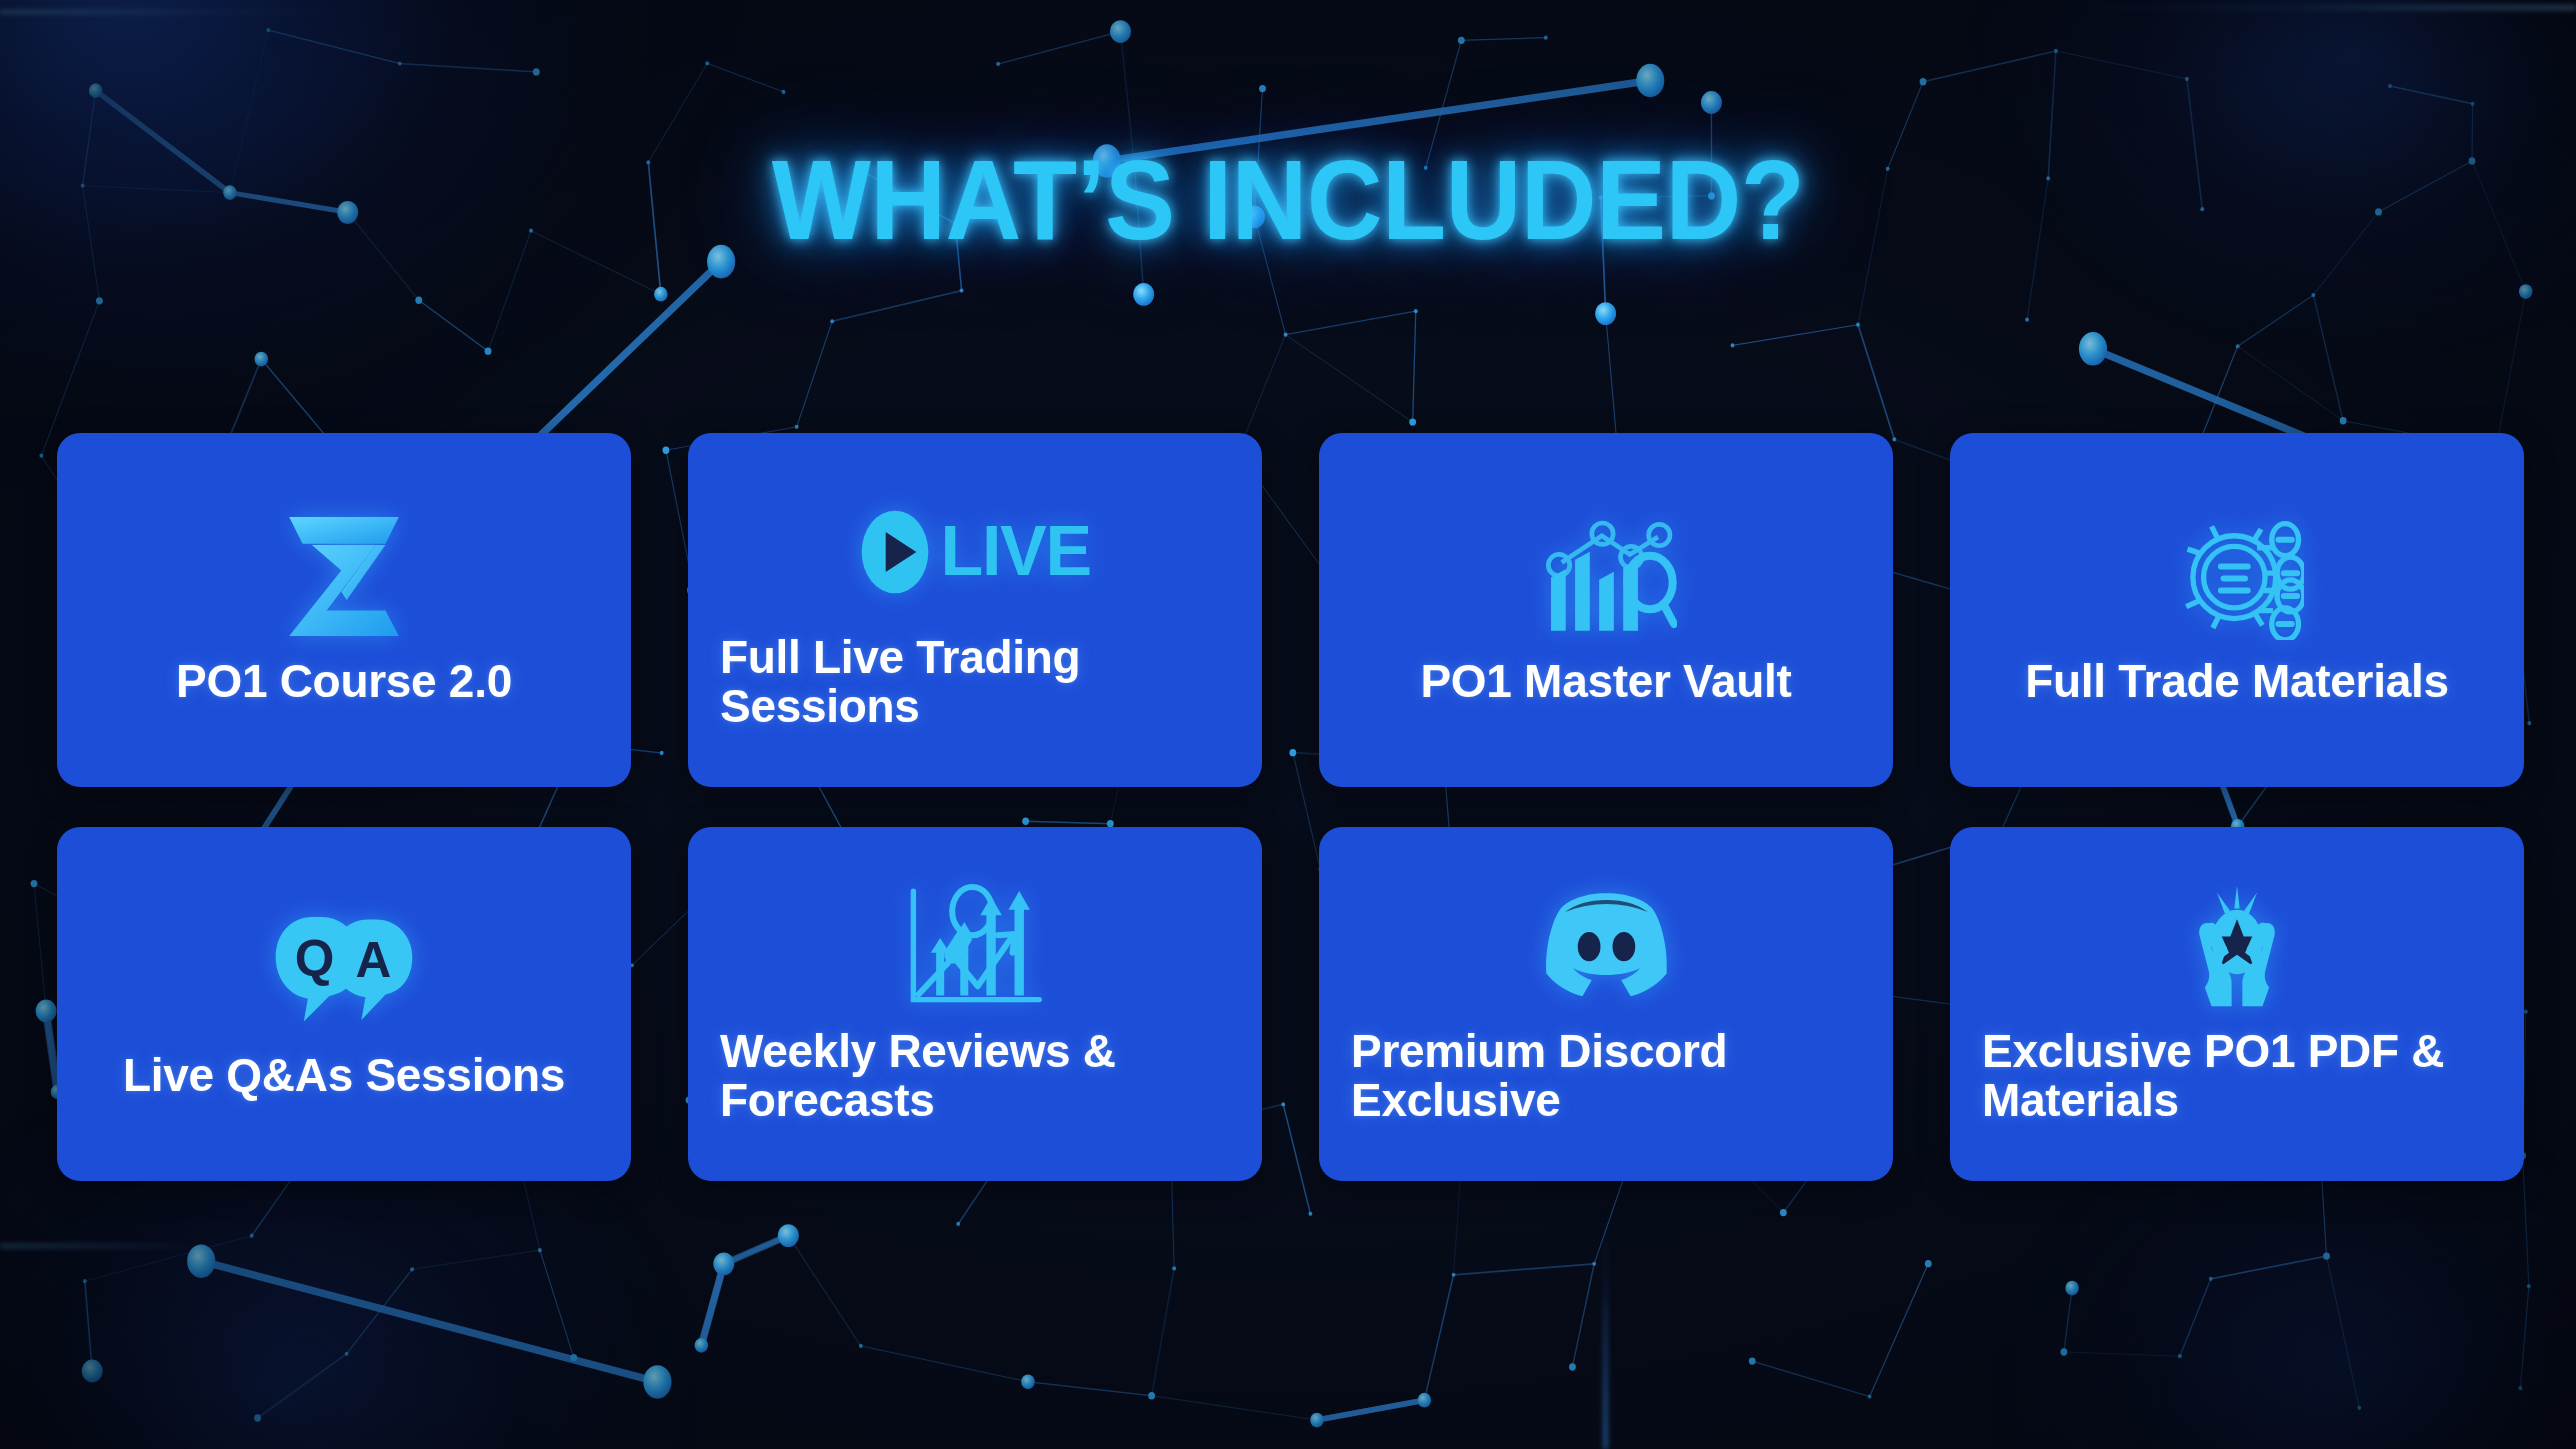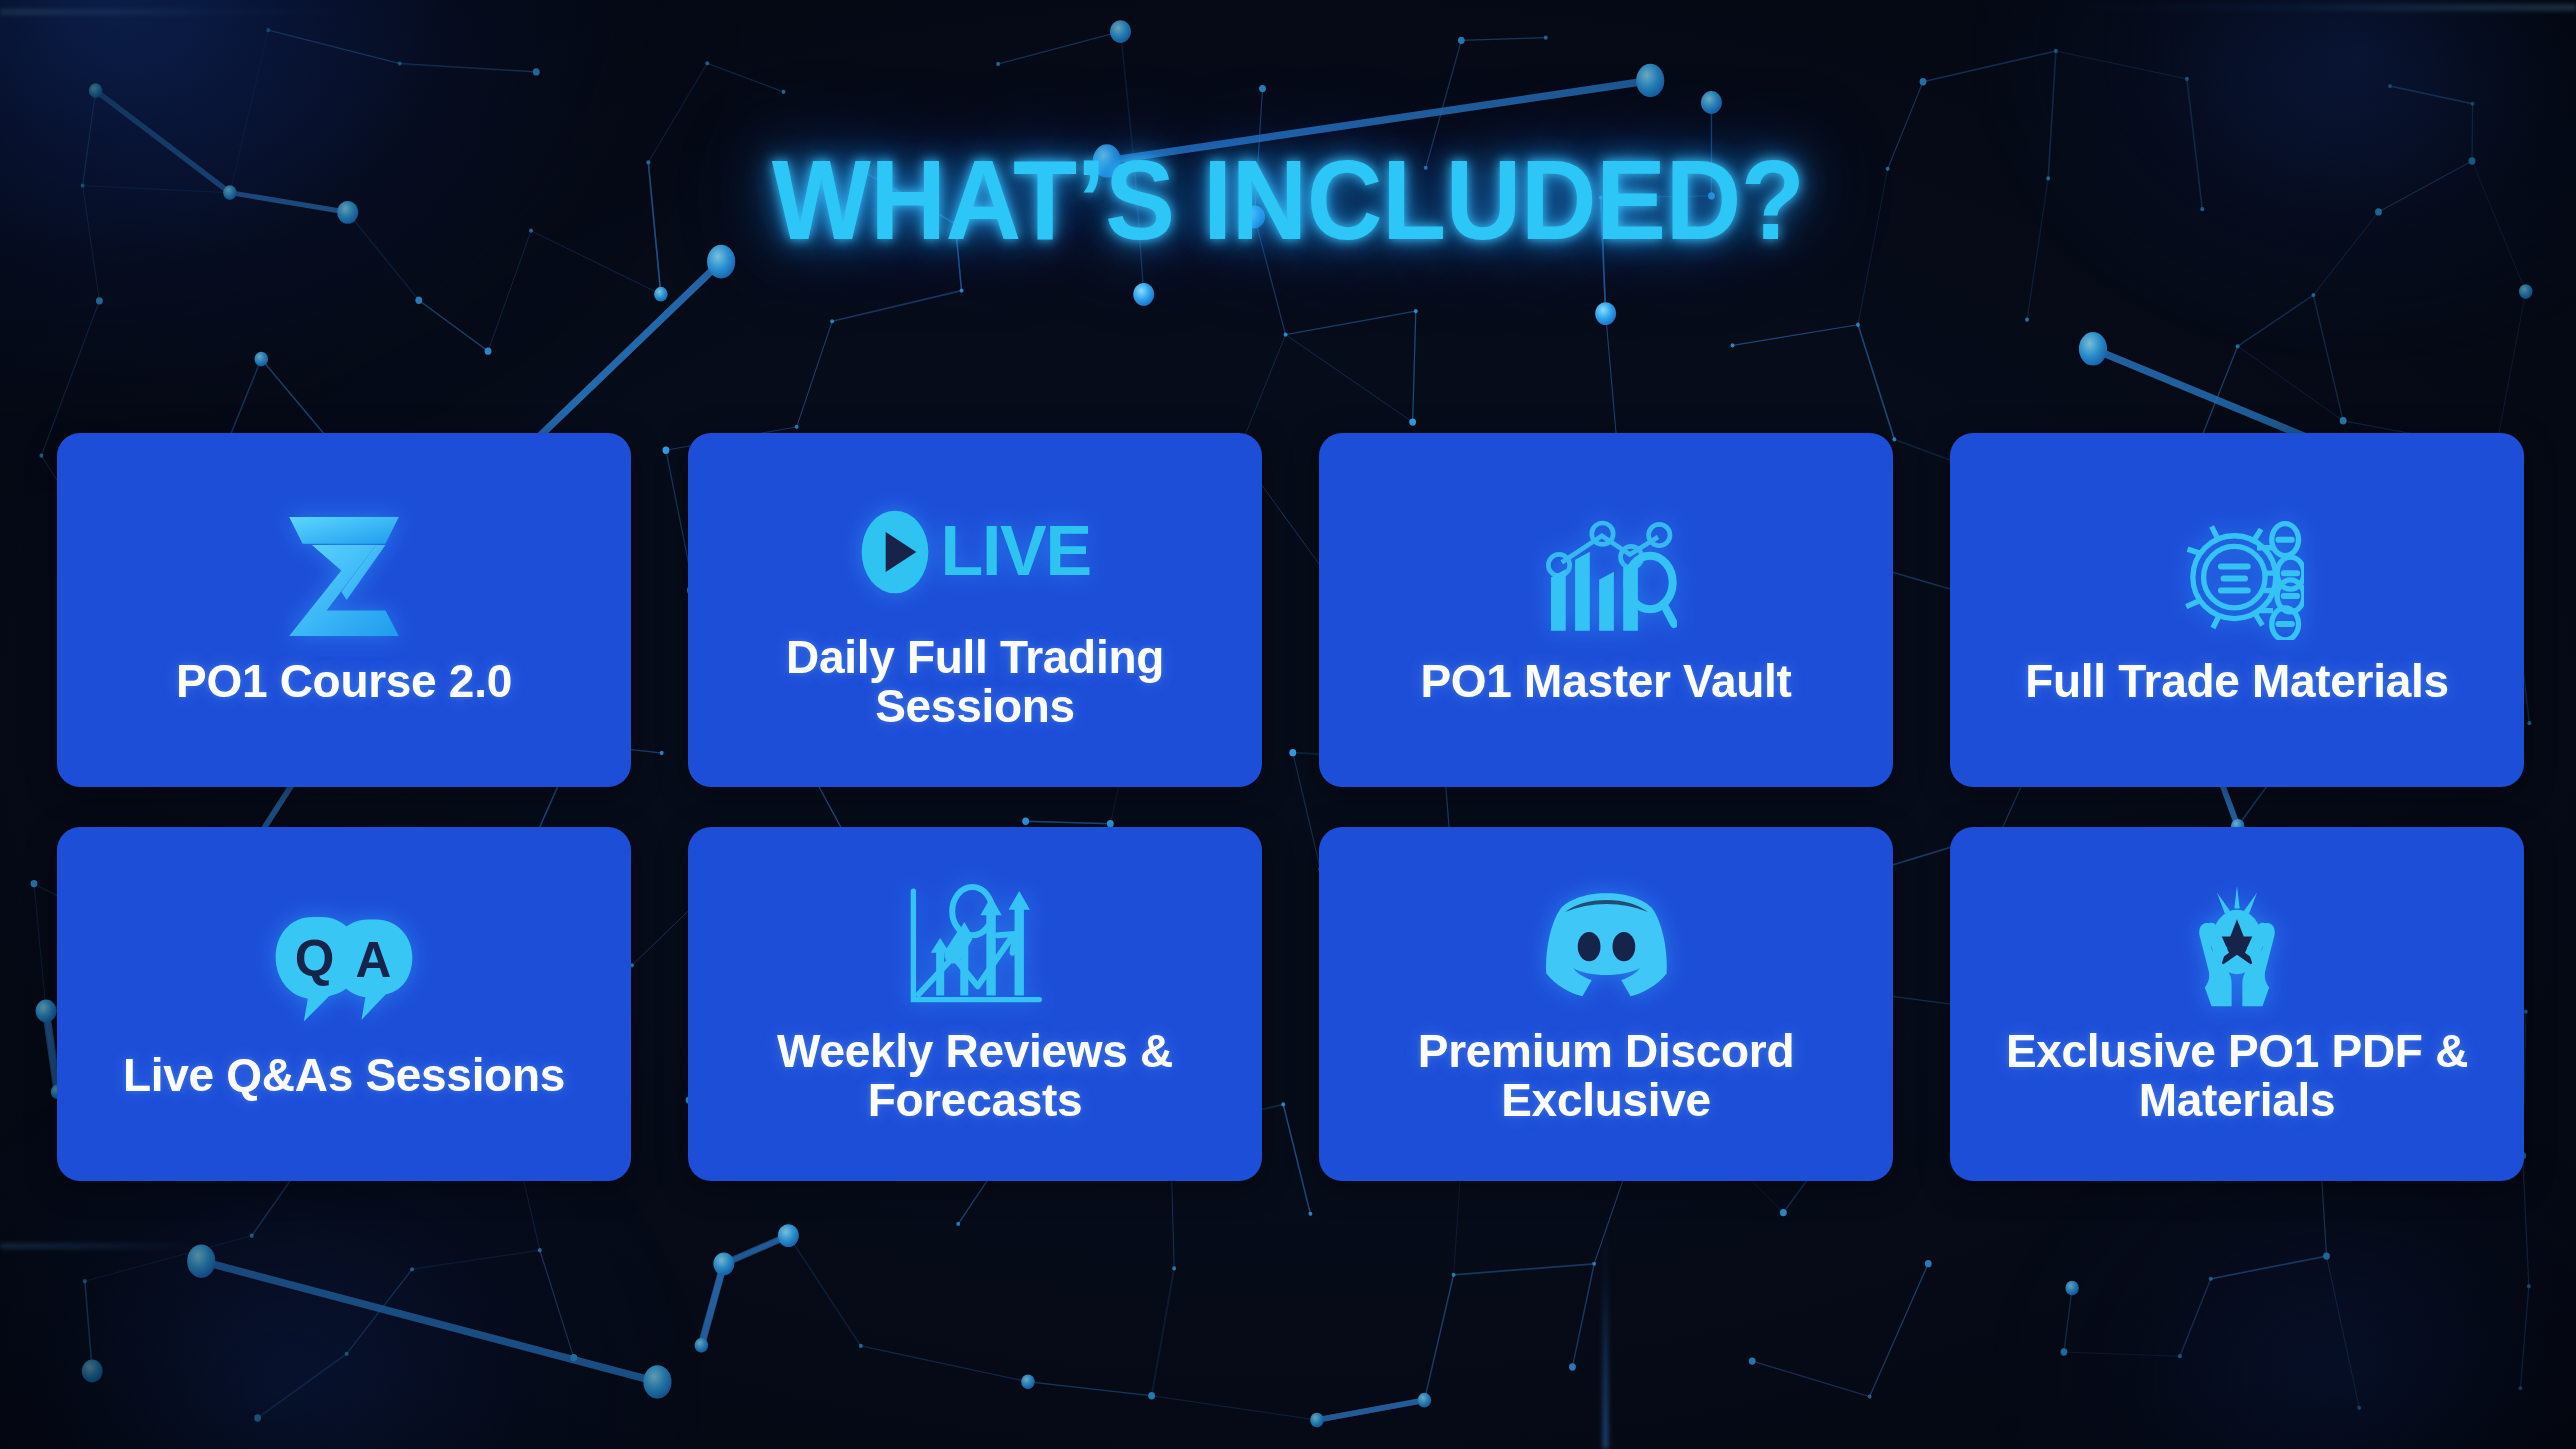--- a/index.html
+++ b/index.html
@@ -115,21 +115,20 @@
     align-items:center;
     justify-content:center;
     margin-bottom:17.4px;
     filter:drop-shadow(0 0 10.7px rgba(50,180,255,0.45));
   }
   .card-label{
     color:#ffffff;
     font-size:46px;
     font-weight:bold;
     line-height:1.08;
-    text-align:center;
     letter-spacing:-0.3px;
     padding:0 19px;
     text-shadow:0 0 14.8px rgba(120,190,255,0.30), 0 0 4px rgba(160,210,255,0.25);
   }
   .card-label.two-line{max-width:510px;}
 
   
   .live-wrap{display:flex;align-items:center;gap:9.4px;}
   .live-text{
     color:#2FC3F2;font-size:70px;font-weight:bold;letter-spacing:-1.3px;
@@ -667,21 +666,21 @@
       <div class="card">
         <div class="card-icon">
           <div class="live-wrap">
             <svg width="72" height="86" viewBox="0 0 108 128">
               <ellipse cx="54" cy="64" rx="50" ry="62" fill="#2FC3F2"></ellipse>
               <path d="M40 34 L86 64 L40 94 Z" fill="#16244b"></path>
             </svg>
             <span class="live-text">LIVE</span>
           </div>
         </div>
-        <div class="card-label two-line">Daily Full Trading Sessions</div>
+        <div class="card-label two-line">Full Live Trading Sessions</div>
       </div>
 
       <div class="card">
         <div class="card-icon">
           <svg width="141" height="127" viewBox="0 0 210 190">
             <g fill="none" stroke="#35B9F0" stroke-width="7">
               <path d="M38 74 L98 34 L140 62 L182 36"></path>
               <circle cx="34" cy="78" r="16"></circle>
               <circle cx="99" cy="31" r="16"></circle>
               <circle cx="142" cy="66" r="16"></circle>

